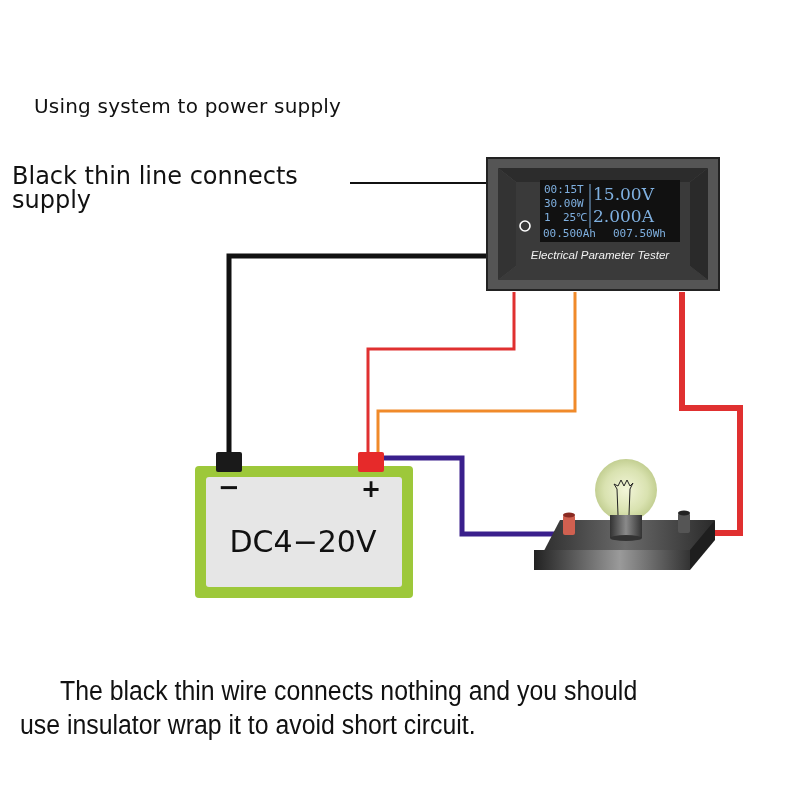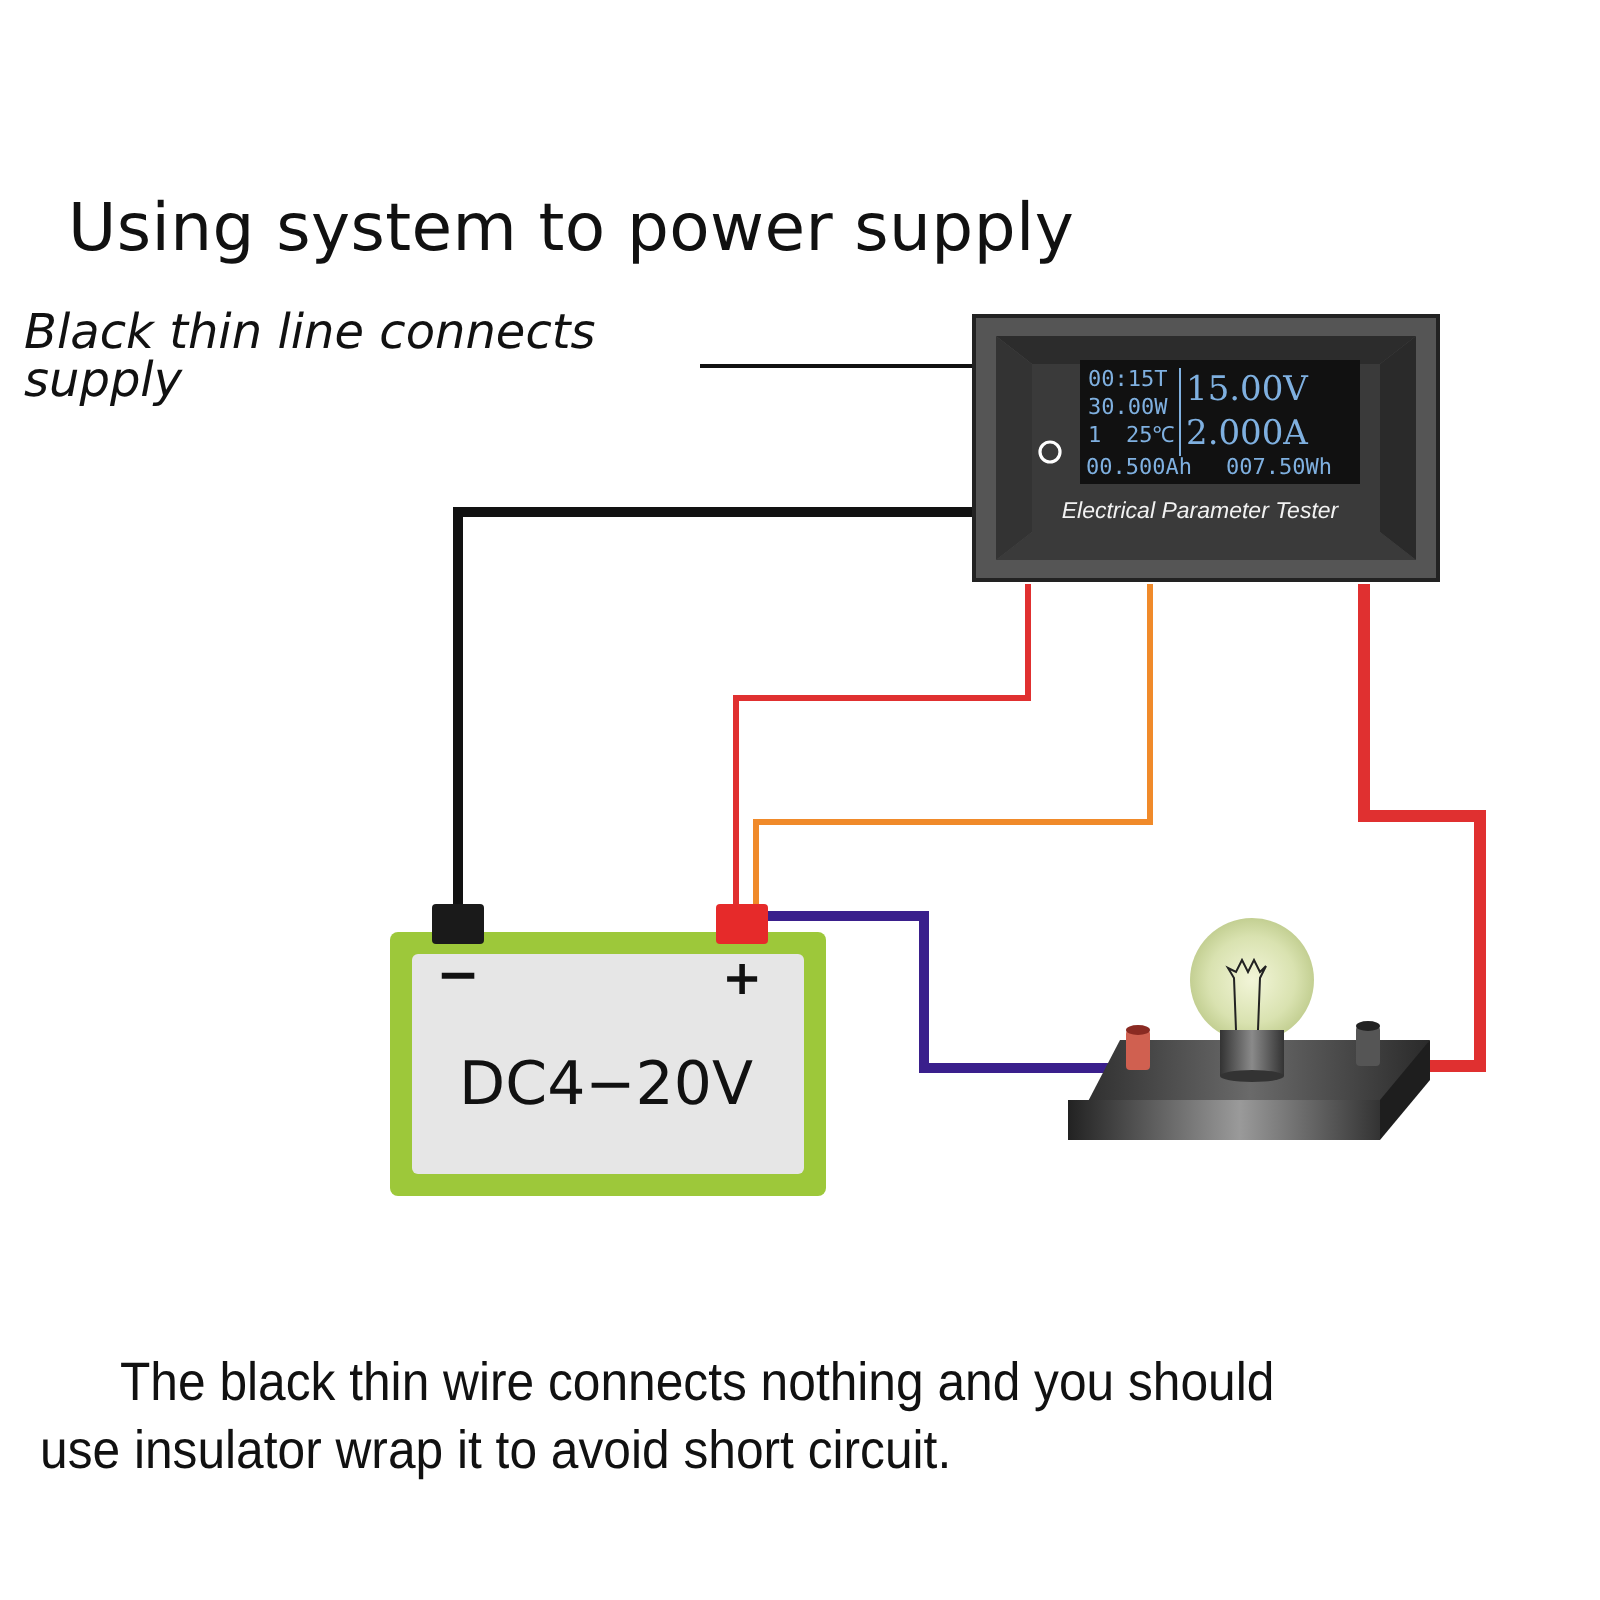--- a/index.html
+++ b/index.html
@@ -1,19 +1,19 @@
 <!DOCTYPE html>
 <html><head>
 <meta charset="utf-8">
 <style>
   html, body { margin:0; padding:0; background:#ffffff; }
   body { width:800px; height:800px; position:relative; overflow:hidden; font-family:"Liberation Sans", sans-serif; }
   .txt { position:absolute; color:#111; white-space:nowrap; }
-  #title { left:34px; top:94px; font-size:33px; font-family:"DejaVu Sans", sans-serif; letter-spacing:0.2px; }
-  #note1 { left:12px; top:154px; font-size:24px; font-family:"DejaVu Sans", sans-serif; line-height:24px;font-style:italic; }
+  #title { left:34px; top:94px; font-size:20px; font-family:"DejaVu Sans", sans-serif; letter-spacing:0.2px; }
+  #note1 { left:12px; top:164px; font-size:24px; font-family:"DejaVu Sans", sans-serif; line-height:24px; }
   #bottom1 { left:60px; top:676px; font-size:27px; font-family:"Liberation Sans", sans-serif; transform:scaleX(0.92); transform-origin:left; }
   #bottom2 { left:20px; top:710px; font-size:27px; font-family:"Liberation Sans", sans-serif; transform:scaleX(0.92); transform-origin:left; }
   svg#diagram { position:absolute; left:0; top:0; }
   .lcd { font-family:"DejaVu Serif", serif; fill:#7fb0e0; }
   .lcd-s { font-family:"DejaVu Sans Mono", monospace; fill:#7fb0e0; }
 </style>
 </head>
 <body>
 
 <div class="txt" id="title">Using system to power supply</div>

